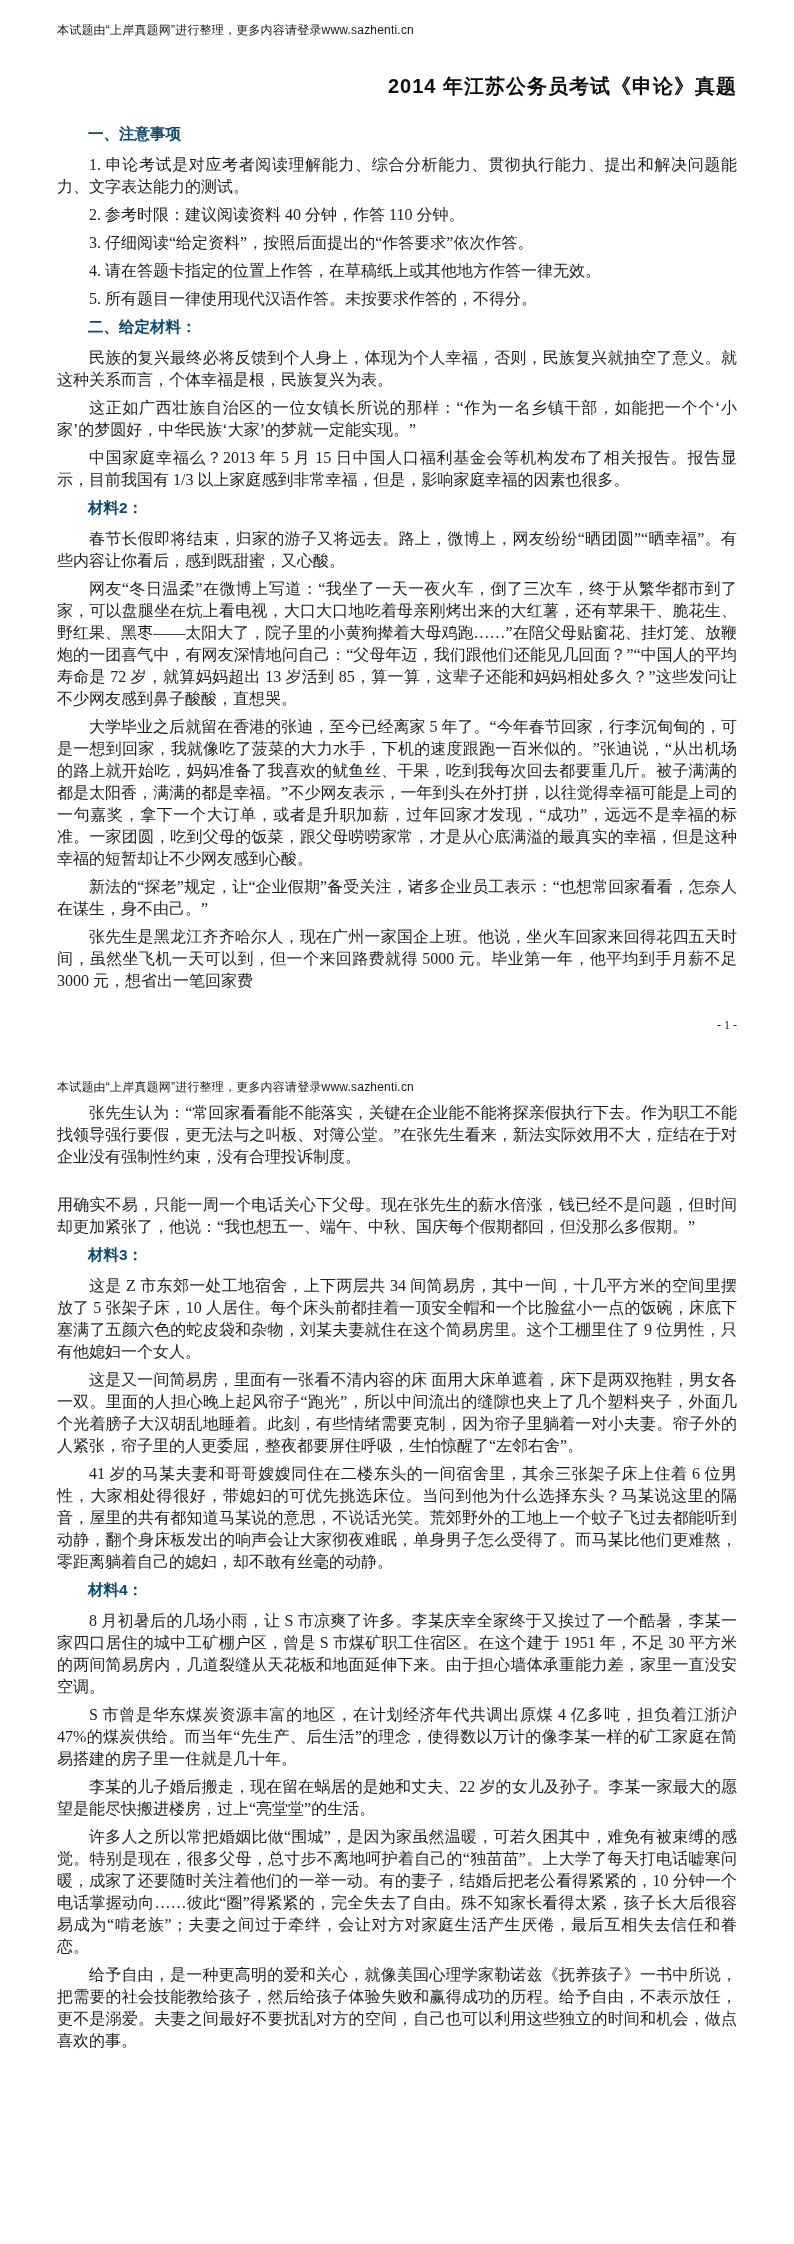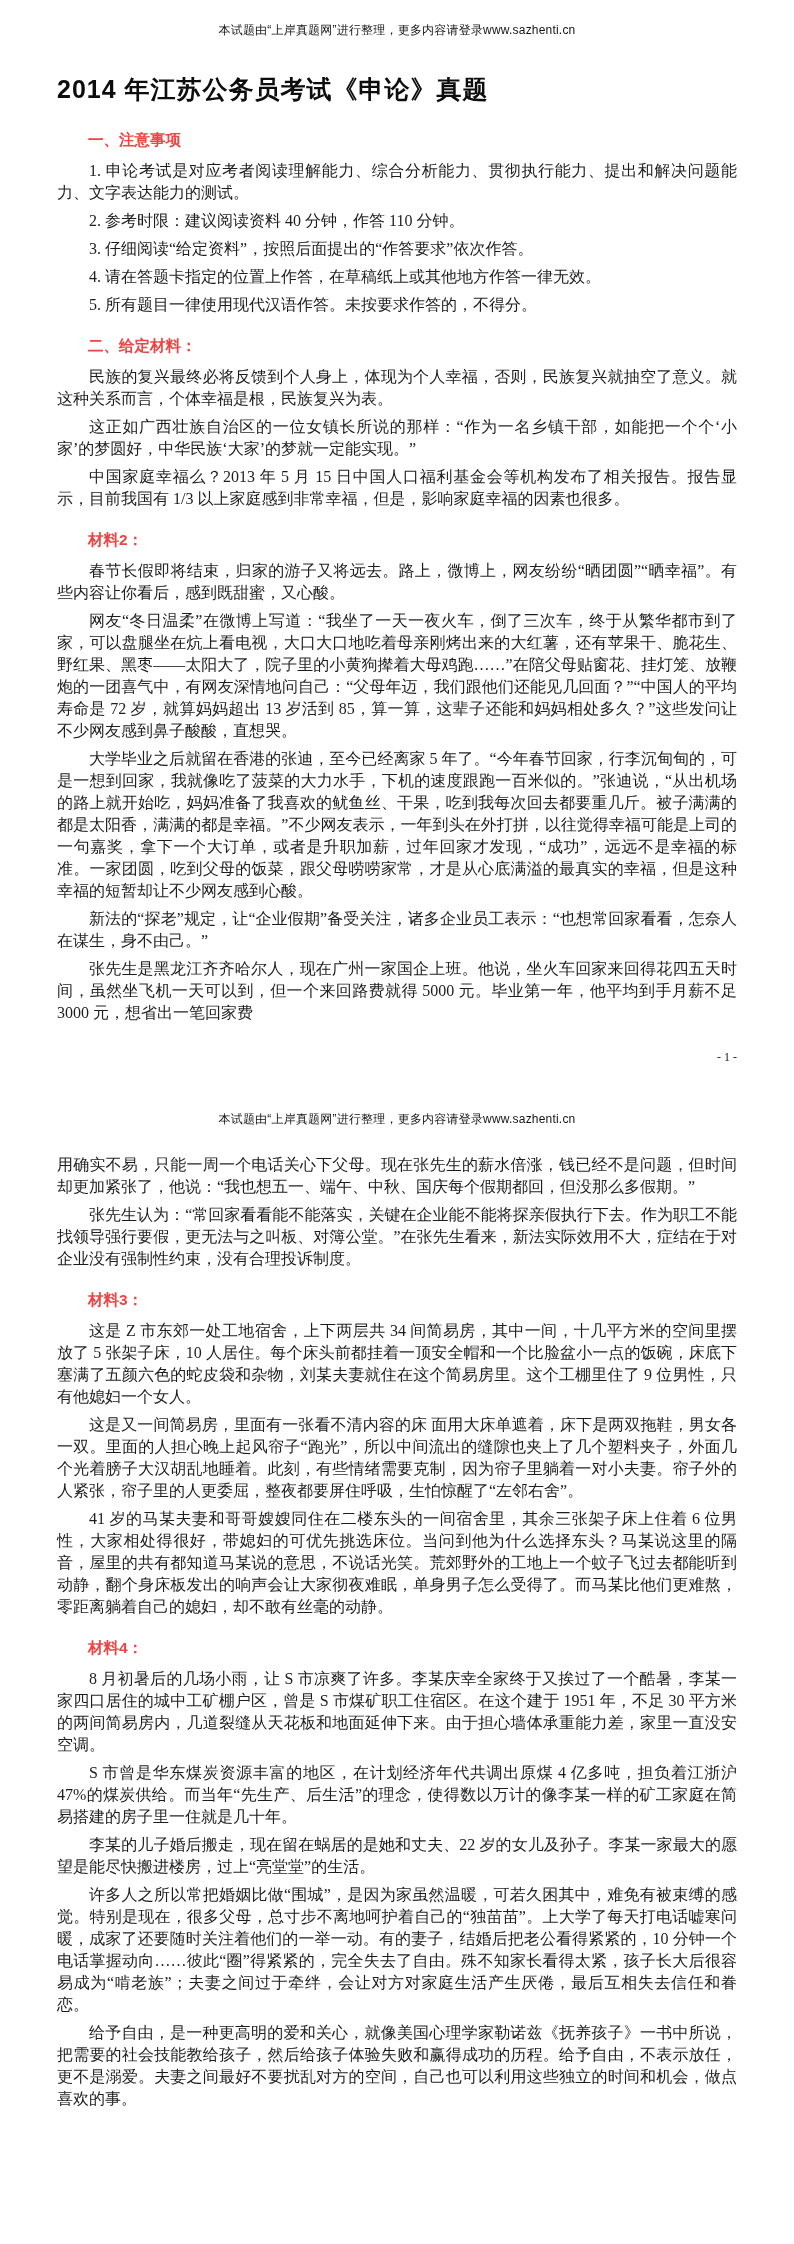--- a/index.html
+++ b/index.html
@@ -12,42 +12,42 @@
     color: #1d1d1d;
     font-family: "Liberation Serif", "DejaVu Serif", serif;
     overflow-x: hidden;
   }
   .page { padding: 0 57px; }
 
   .doc-header {
     font-family: "Liberation Sans", "DejaVu Sans", sans-serif;
     font-size: 12px;
     color: #141414;
-    text-align: center;
+    text-align: left;
     letter-spacing: 0.2px;
   }
   .page-1 .doc-header { padding-top: 22px; }
   .page-2 .doc-header { padding-top: 46px; }
 
   .doc-title {
     font-family: "Liberation Sans", "DejaVu Sans", sans-serif;
     font-weight: 700;
-    font-size: 25px;
+    font-size: 20px;
     color: #0d0d0d;
-    text-align: left;
+    text-align: right;
     letter-spacing: 1px;
     margin: 34px 0 24px;
   }
 
   .sec-heading {
     font-family: "Liberation Sans", "DejaVu Sans", sans-serif;
     font-weight: 700;
     font-size: 15.5px;
-    color: #ef4444;
-    margin: 20px 0 9px;
+    color: #0c4a6e;
+    margin: 7px 0 9px;
     padding-left: 2em;
   }
 
   .para {
     font-size: 16px;
     line-height: 22px;
     text-indent: 2em;
     text-align: justify;
     margin: 6px 0;
   }
@@ -88,22 +88,22 @@
   <p class="para">大学毕业之后就留在香港的张迪，至今已经离家 5 年了。“今年春节回家，行李沉甸甸的，可是一想到回家，我就像吃了菠菜的大力水手，下机的速度跟跑一百米似的。”张迪说，“从出机场的路上就开始吃，妈妈准备了我喜欢的鱿鱼丝、干果，吃到我每次回去都要重几斤。被子满满的都是太阳香，满满的都是幸福。”不少网友表示，一年到头在外打拼，以往觉得幸福可能是上司的一句嘉奖，拿下一个大订单，或者是升职加薪，过年回家才发现，“成功”，远远不是幸福的标准。一家团圆，吃到父母的饭菜，跟父母唠唠家常，才是从心底满溢的最真实的幸福，但是这种幸福的短暂却让不少网友感到心酸。</p>
   <p class="para">新法的“探老”规定，让“企业假期”备受关注，诸多企业员工表示：“也想常回家看看，怎奈人在谋生，身不由己。”</p>
   <p class="para">张先生是黑龙江齐齐哈尔人，现在广州一家国企上班。他说，坐火车回家来回得花四五天时间，虽然坐飞机一天可以到，但一个来回路费就得 5000 元。毕业第一年，他平均到手月薪不足 3000 元，想省出一笔回家费</p>
 
   <div class="pagenum right">- 1 -</div>
 </section>
 
 <section class="page page-2">
   <div class="doc-header">本试题由“上岸真题网”进行整理，更多内容请登录www.sazhenti.cn</div>
 
+  <p class="para">张先生认为：“常回家看看能不能落实，关键在企业能不能将探亲假执行下去。作为职工不能找领导强行要假，更无法与之叫板、对簿公堂。”在张先生看来，新法实际效用不大，症结在于对企业没有强制性约束，没有合理投诉制度。</p>
   <p class="para flush body-start">用确实不易，只能一周一个电话关心下父母。现在张先生的薪水倍涨，钱已经不是问题，但时间却更加紧张了，他说：“我也想五一、端午、中秋、国庆每个假期都回，但没那么多假期。”</p>
-  <p class="para">张先生认为：“常回家看看能不能落实，关键在企业能不能将探亲假执行下去。作为职工不能找领导强行要假，更无法与之叫板、对簿公堂。”在张先生看来，新法实际效用不大，症结在于对企业没有强制性约束，没有合理投诉制度。</p>
 
   <h3 class="sec-heading">材料3：</h3>
   <p class="para">这是 Z 市东郊一处工地宿舍，上下两层共 34 间简易房，其中一间，十几平方米的空间里摆放了 5 张架子床，10 人居住。每个床头前都挂着一顶安全帽和一个比脸盆小一点的饭碗，床底下塞满了五颜六色的蛇皮袋和杂物，刘某夫妻就住在这个简易房里。这个工棚里住了 9 位男性，只有他媳妇一个女人。</p>
   <p class="para">这是又一间简易房，里面有一张看不清内容的床 面用大床单遮着，床下是两双拖鞋，男女各一双。里面的人担心晚上起风帘子“跑光”，所以中间流出的缝隙也夹上了几个塑料夹子，外面几个光着膀子大汉胡乱地睡着。此刻，有些情绪需要克制，因为帘子里躺着一对小夫妻。帘子外的人紧张，帘子里的人更委屈，整夜都要屏住呼吸，生怕惊醒了“左邻右舍”。</p>
   <p class="para">41 岁的马某夫妻和哥哥嫂嫂同住在二楼东头的一间宿舍里，其余三张架子床上住着 6 位男性，大家相处得很好，带媳妇的可优先挑选床位。当问到他为什么选择东头？马某说这里的隔音，屋里的共有都知道马某说的意思，不说话光笑。荒郊野外的工地上一个蚊子飞过去都能听到动静，翻个身床板发出的响声会让大家彻夜难眠，单身男子怎么受得了。而马某比他们更难熬，零距离躺着自己的媳妇，却不敢有丝毫的动静。</p>
 
   <h3 class="sec-heading">材料4：</h3>
   <p class="para">8 月初暑后的几场小雨，让 S 市凉爽了许多。李某庆幸全家终于又挨过了一个酷暑，李某一家四口居住的城中工矿棚户区，曾是 S 市煤矿职工住宿区。在这个建于 1951 年，不足 30 平方米的两间简易房内，几道裂缝从天花板和地面延伸下来。由于担心墙体承重能力差，家里一直没安空调。</p>
   <p class="para">S 市曾是华东煤炭资源丰富的地区，在计划经济年代共调出原煤 4 亿多吨，担负着江浙沪 47%的煤炭供给。而当年“先生产、后生活”的理念，使得数以万计的像李某一样的矿工家庭在简易搭建的房子里一住就是几十年。</p>
   <p class="para">李某的儿子婚后搬走，现在留在蜗居的是她和丈夫、22 岁的女儿及孙子。李某一家最大的愿望是能尽快搬进楼房，过上“亮堂堂”的生活。</p>

